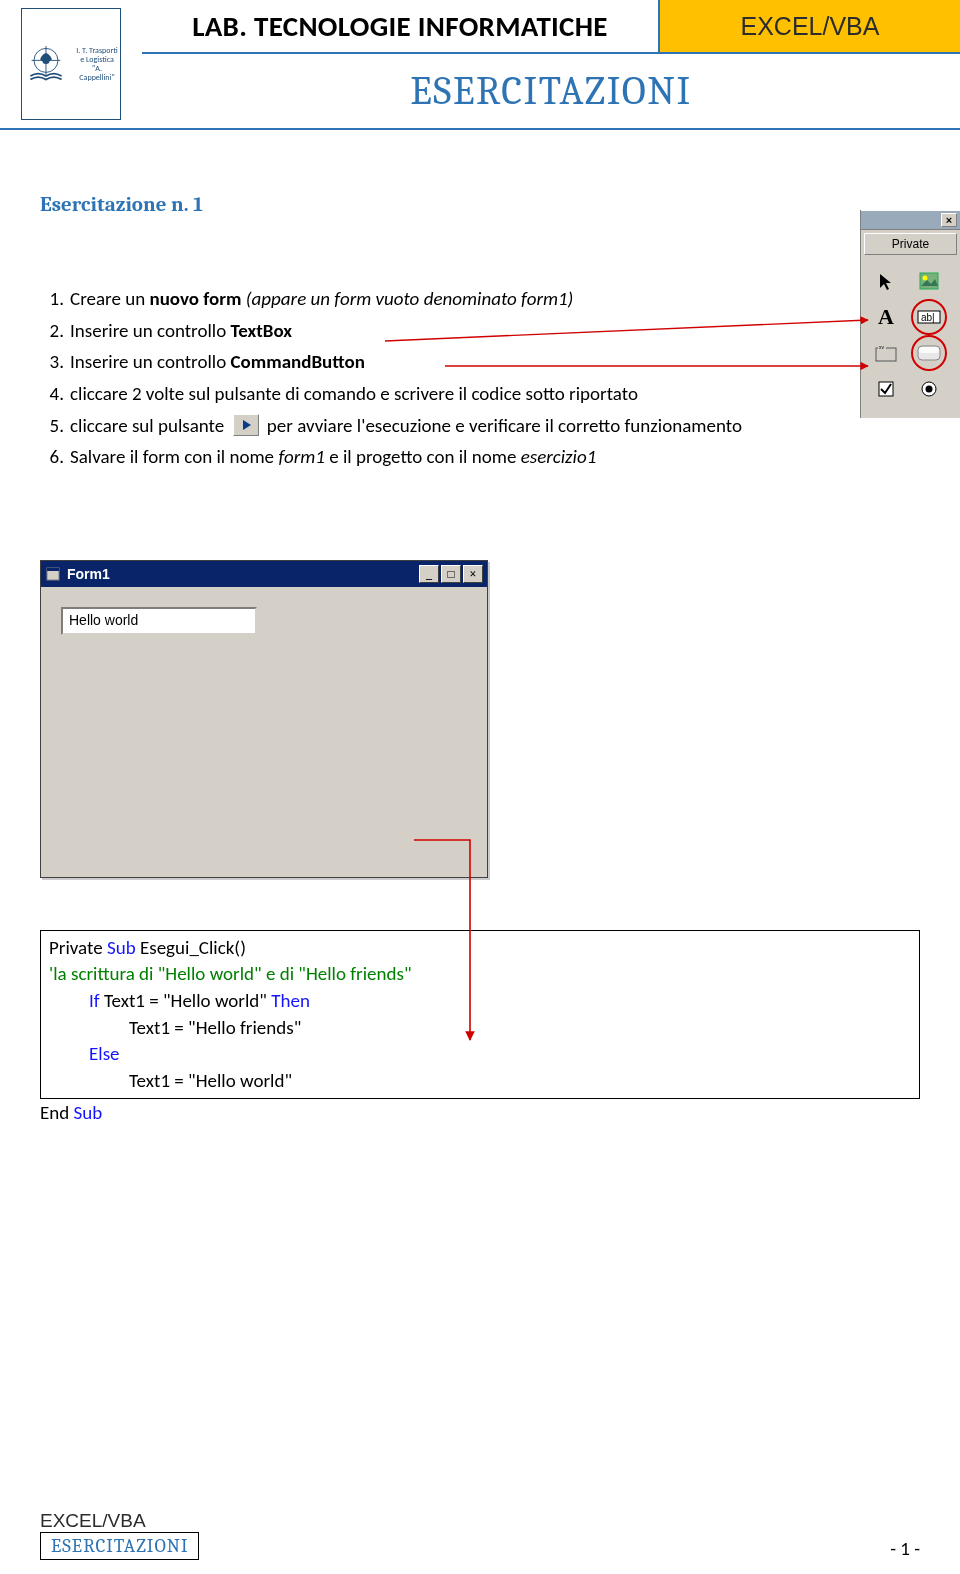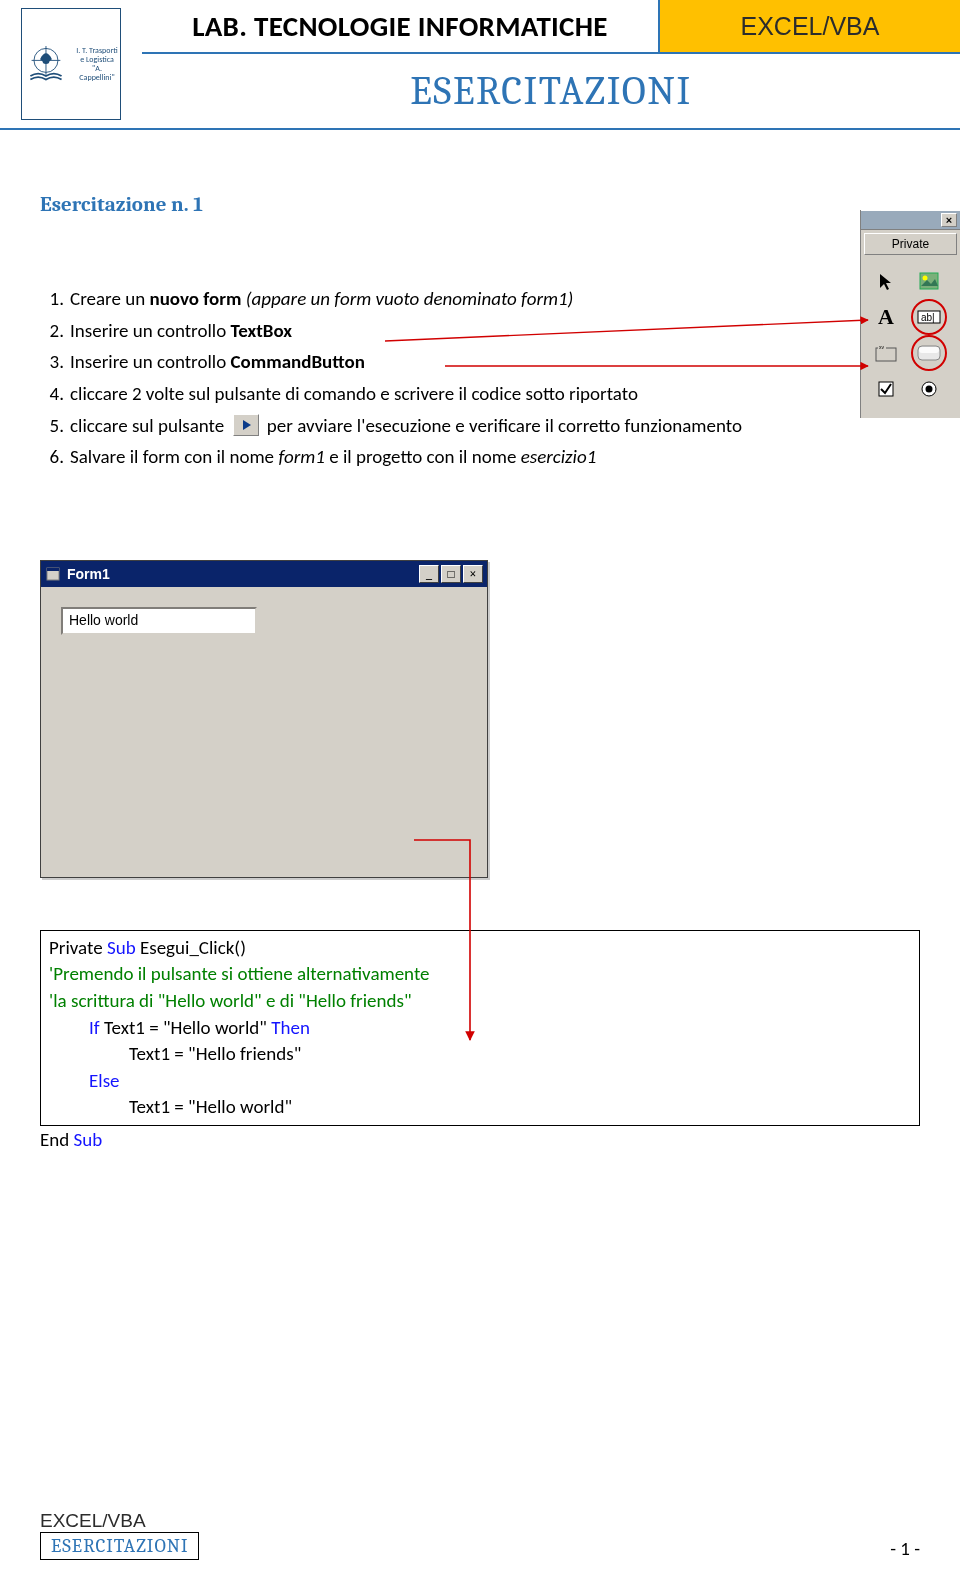--- a/index.html
+++ b/index.html
@@ -377,21 +377,20 @@
           <span class="vb-tbtn">×</span>
         </div>
         <div class="vb-body">
           <div class="txtfield">Hello world</div>
         </div>
       </div>
     </div>
 
     <div class="code-box">
       <div><span>Private </span><span class="kw-blue">Sub</span><span> Esegui_Click()</span></div>
-      <div class="cmt">'Premendo il pulsante si ottiene alternativamente</div>
       <div class="cmt">'la scrittura di "Hello world" e di "Hello friends"</div>
       <span class="ind1"><span class="kw-blue">If</span><span> Text1 = "Hello world" </span><span class="kw-blue">Then</span></span>
       <span class="ind2">Text1 = "Hello friends"</span>
       <span class="ind1 kw-blue">Else</span>
       <span class="ind2">Text1 = "Hello world"</span>
     </div>
     <div class="below-box"><span>End </span><span class="kw-blue">Sub</span></div>
 
   </div>
 

